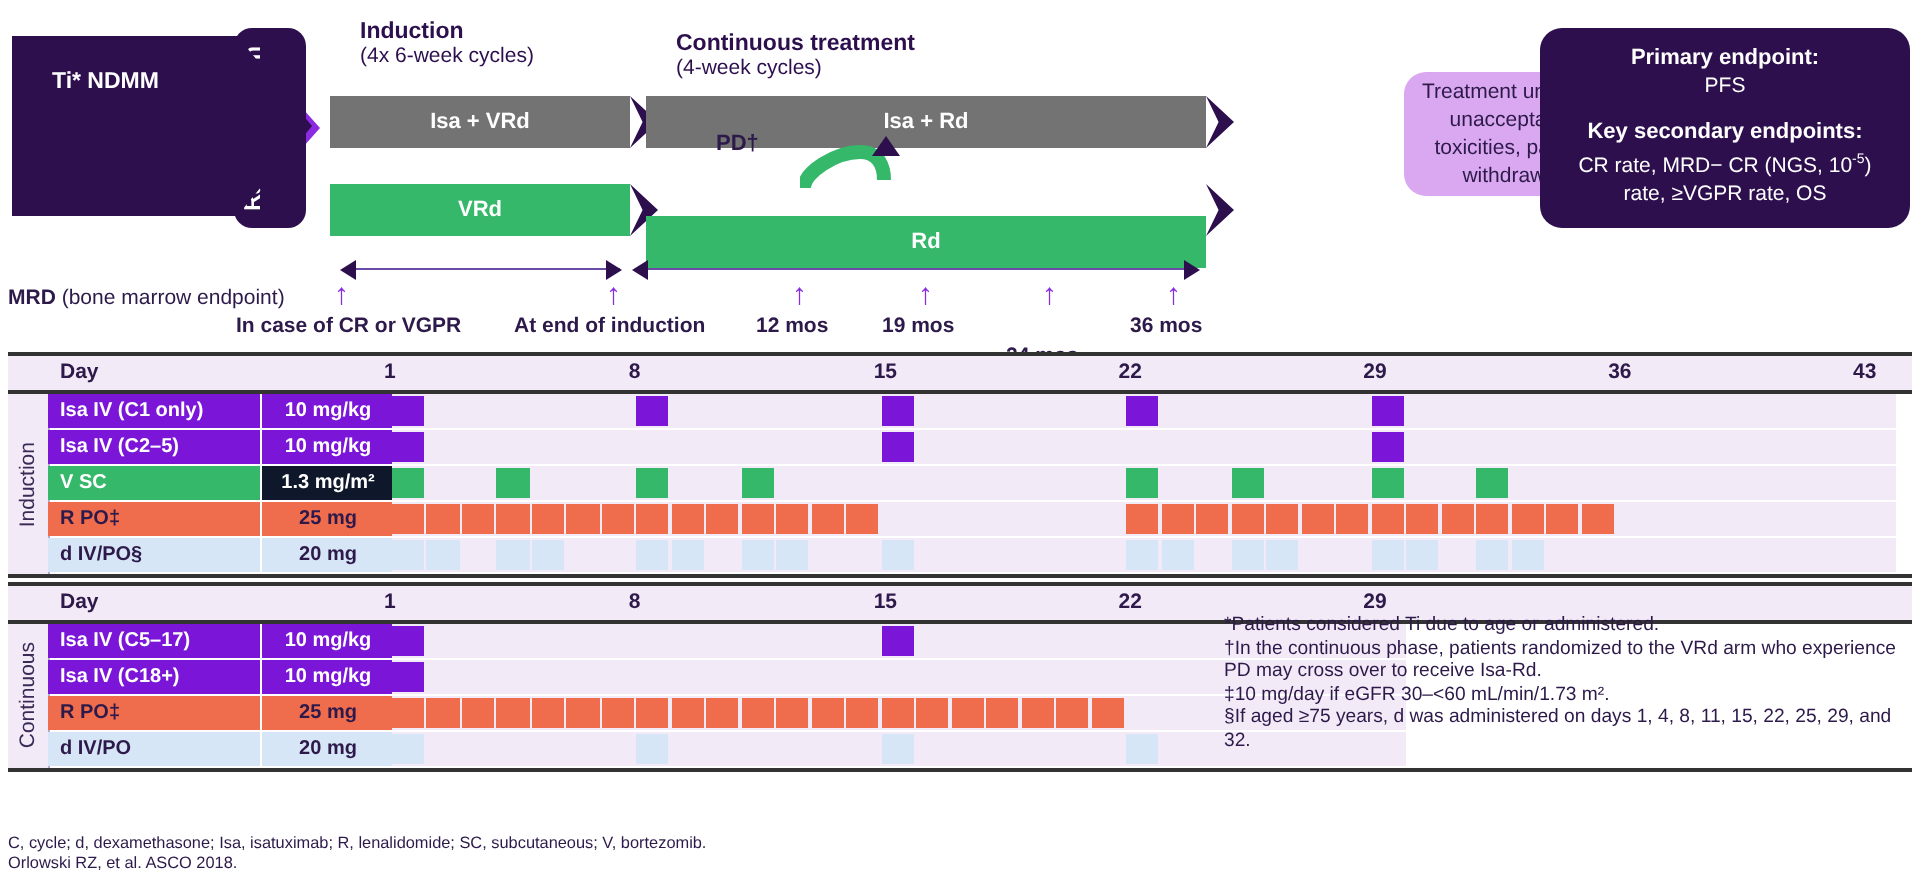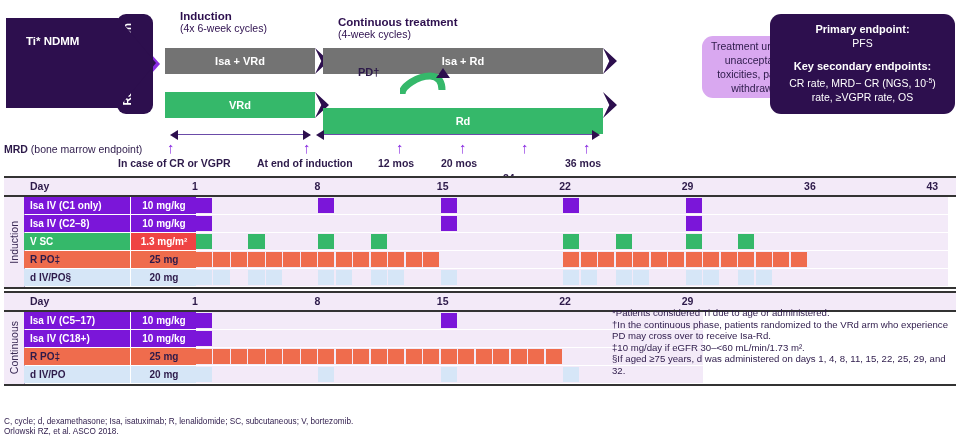--- a/index.html
+++ b/index.html
@@ -165,21 +165,21 @@
   <div class="uparrow" style="left:167px;top:140px;">↑</div>
   <div class="tlabel" style="left:118px;top:157px;">In case of CR or VGPR</div>
 
   <div class="uparrow" style="left:303px;top:140px;">↑</div>
   <div class="tlabel" style="left:257px;top:157px;">At end of induction</div>
 
   <div class="uparrow" style="left:396px;top:140px;">↑</div>
   <div class="tlabel" style="left:378px;top:157px;">12 mos</div>
 
   <div class="uparrow" style="left:459px;top:140px;">↑</div>
-  <div class="tlabel" style="left:441px;top:157px;">20 mos</div>
+  <div class="tlabel" style="left:441px;top:157px;">19 mos</div>
 
   <div class="uparrow" style="left:521px;top:140px;">↑</div>
   <div class="tlabel" style="left:503px;top:172px;">24 mos</div>
 
   <div class="uparrow" style="left:583px;top:140px;">↑</div>
   <div class="tlabel" style="left:565px;top:157px;">36 mos</div>
 
   <div id="schedule" class="abs" style="left:4px;top:176px;width:952px;">
       <div style="position: relative;">
         <div class="sep"></div>
@@ -202,31 +202,31 @@
             <div style="position: absolute; left: 107px; top: 0px; width: 66px; height: 17px; background: rgb(123, 22, 217); color: rgb(255, 255, 255); font-weight: bold; font-size: 10px; line-height: 17px; text-align: center;">10 mg/kg</div>
             <div style="position: absolute; left: 172px; top: 0px; height: 17px; width: 752px; background: rgb(243, 234, 248);">
               <div style="position: absolute; top: 1px; height: 15px; left: 0px; width: 16.0884px; background: rgb(123, 22, 217);"></div>
               <div style="position: absolute; top: 1px; height: 15px; left: 122.419px; width: 16.0884px; background: rgb(123, 22, 217);"></div>
               <div style="position: absolute; top: 1px; height: 15px; left: 244.837px; width: 16.0884px; background: rgb(123, 22, 217);"></div>
               <div style="position: absolute; top: 1px; height: 15px; left: 367.256px; width: 16.0884px; background: rgb(123, 22, 217);"></div>
               <div style="position: absolute; top: 1px; height: 15px; left: 489.674px; width: 16.0884px; background: rgb(123, 22, 217);"></div>
             </div>
           </div>
           <div style="position: absolute; left: 20px; top: 18px; height: 18px; width: 932px;">
-            <div style="position: absolute; left: 0px; top: 0px; width: 106px; height: 17px; background: rgb(123, 22, 217); color: rgb(255, 255, 255); font-weight: bold; font-size: 10px; line-height: 17px; padding-left: 6px; box-sizing: border-box;">Isa IV (C2–8)</div>
+            <div style="position: absolute; left: 0px; top: 0px; width: 106px; height: 17px; background: rgb(123, 22, 217); color: rgb(255, 255, 255); font-weight: bold; font-size: 10px; line-height: 17px; padding-left: 6px; box-sizing: border-box;">Isa IV (C2–5)</div>
             <div style="position: absolute; left: 107px; top: 0px; width: 66px; height: 17px; background: rgb(123, 22, 217); color: rgb(255, 255, 255); font-weight: bold; font-size: 10px; line-height: 17px; text-align: center;">10 mg/kg</div>
             <div style="position: absolute; left: 172px; top: 0px; height: 17px; width: 752px; background: rgb(243, 234, 248);">
               <div style="position: absolute; top: 1px; height: 15px; left: 0px; width: 16.0884px; background: rgb(123, 22, 217);"></div>
               <div style="position: absolute; top: 1px; height: 15px; left: 244.837px; width: 16.0884px; background: rgb(123, 22, 217);"></div>
               <div style="position: absolute; top: 1px; height: 15px; left: 489.674px; width: 16.0884px; background: rgb(123, 22, 217);"></div>
             </div>
           </div>
           <div style="position: absolute; left: 20px; top: 36px; height: 18px; width: 932px;">
             <div style="position: absolute; left: 0px; top: 0px; width: 106px; height: 17px; background: rgb(53, 184, 106); color: rgb(255, 255, 255); font-weight: bold; font-size: 10px; line-height: 17px; padding-left: 6px; box-sizing: border-box;">V SC</div>
-            <div style="position: absolute; left: 107px; top: 0px; width: 66px; height: 17px; background: #ef4444; color: rgb(255, 255, 255); font-weight: bold; font-size: 10px; line-height: 17px; text-align: center;">1.3 mg/m²</div>
+            <div style="position: absolute; left: 107px; top: 0px; width: 66px; height: 17px; background: #0f172a; color: rgb(255, 255, 255); font-weight: bold; font-size: 10px; line-height: 17px; text-align: center;">1.3 mg/m²</div>
             <div style="position: absolute; left: 172px; top: 0px; height: 17px; width: 752px; background: rgb(243, 234, 248);">
               <div style="position: absolute; top: 1px; height: 15px; left: 0px; width: 16.0884px; background: rgb(53, 184, 106);"></div>
               <div style="position: absolute; top: 1px; height: 15px; left: 52.4651px; width: 16.0884px; background: rgb(53, 184, 106);"></div>
               <div style="position: absolute; top: 1px; height: 15px; left: 122.419px; width: 16.0884px; background: rgb(53, 184, 106);"></div>
               <div style="position: absolute; top: 1px; height: 15px; left: 174.884px; width: 16.0884px; background: rgb(53, 184, 106);"></div>
               <div style="position: absolute; top: 1px; height: 15px; left: 367.256px; width: 16.0884px; background: rgb(53, 184, 106);"></div>
               <div style="position: absolute; top: 1px; height: 15px; left: 419.721px; width: 16.0884px; background: rgb(53, 184, 106);"></div>
               <div style="position: absolute; top: 1px; height: 15px; left: 489.674px; width: 16.0884px; background: rgb(53, 184, 106);"></div>
               <div style="position: absolute; top: 1px; height: 15px; left: 542.14px; width: 16.0884px; background: rgb(53, 184, 106);"></div>
             </div>

